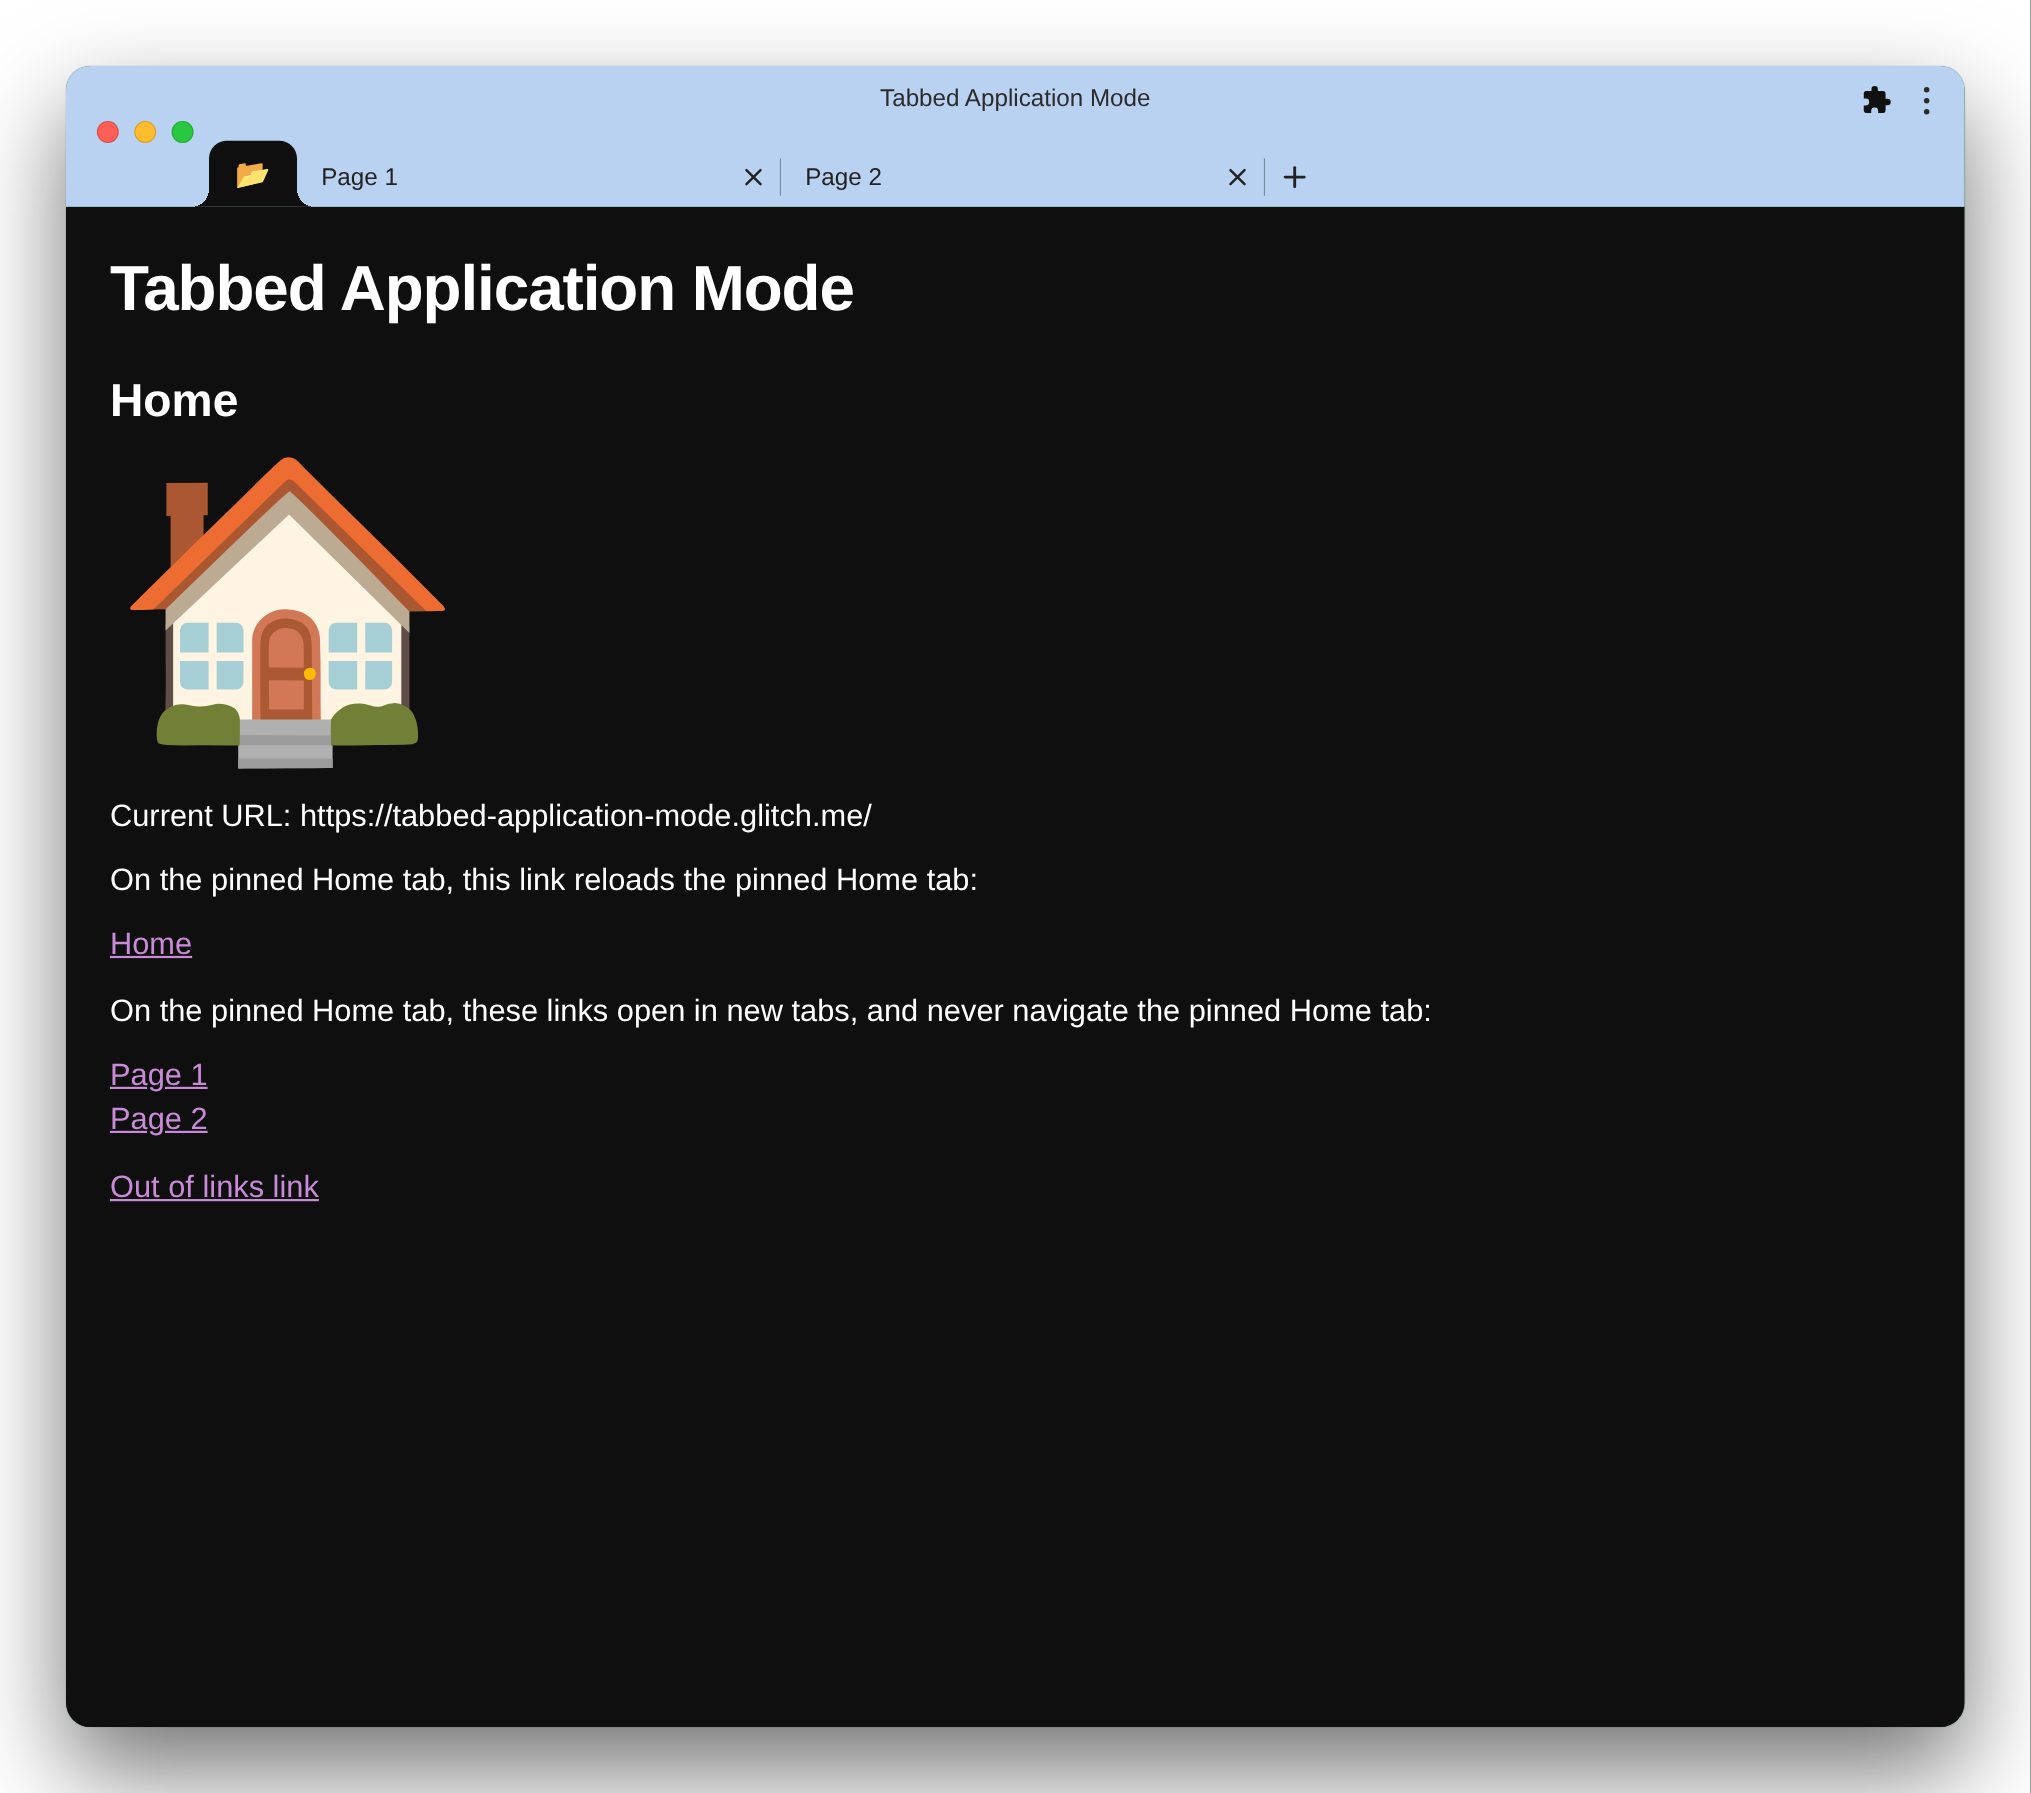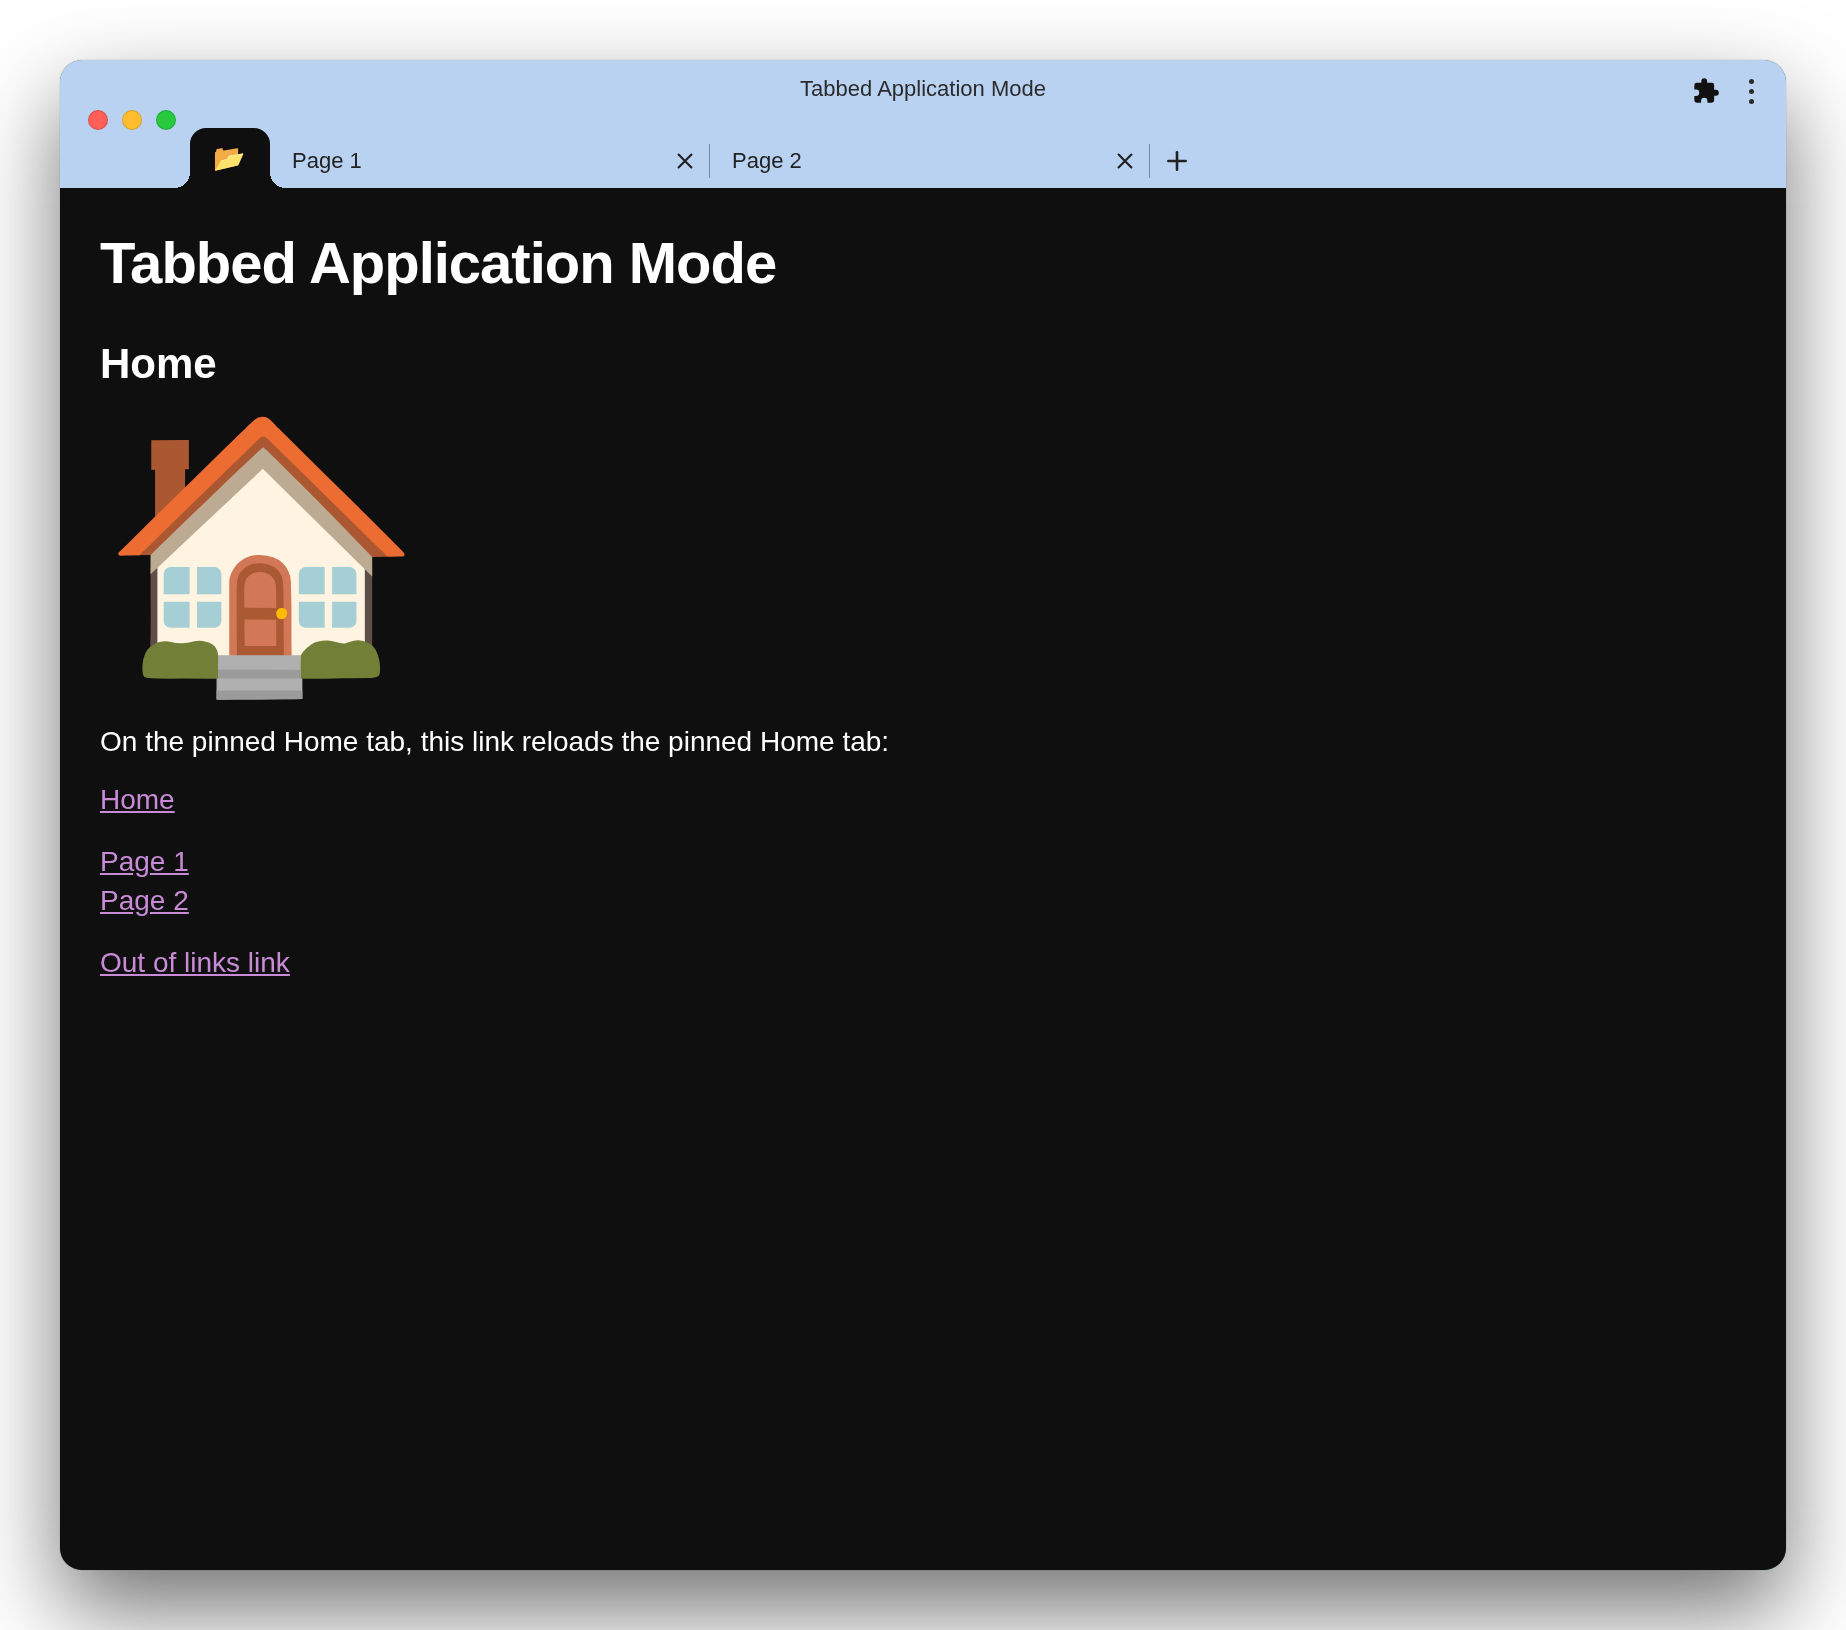--- a/index.html
+++ b/index.html
@@ -253,27 +253,31 @@
         </div>
       </div>
     </div>
 
     <div class="content">
       <h1>Tabbed Application Mode</h1>
       <h2>Home</h2>
 
       <div class="house">🏠</div>
 
+      <p>
+        <span>Current URL: </span><span>https://tabbed-application-mode.glitch.me/</span>
+      </p>
 
       <p>On the pinned Home tab, this link reloads the pinned Home tab:</p>
 
       <div class="link-block">
         <a class="link" href="#">Home</a>
       </div>
 
+      <p>On the pinned Home tab, these links open in new tabs, and never navigate the pinned Home tab:</p>
 
       <div class="link-block">
         <a class="link" href="#">Page 1</a>
         <a class="link" href="#">Page 2</a>
       </div>
 
 
       <div class="link-block">
         <a class="link" href="#">Out of links link</a>
       </div>

